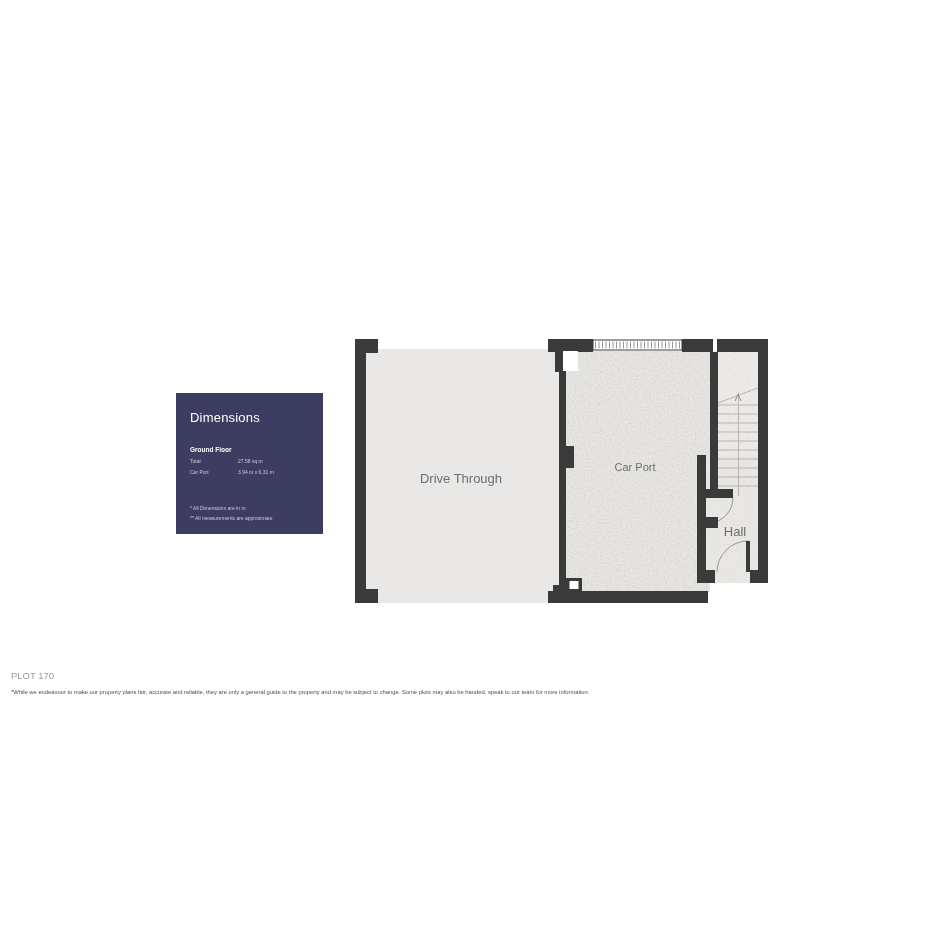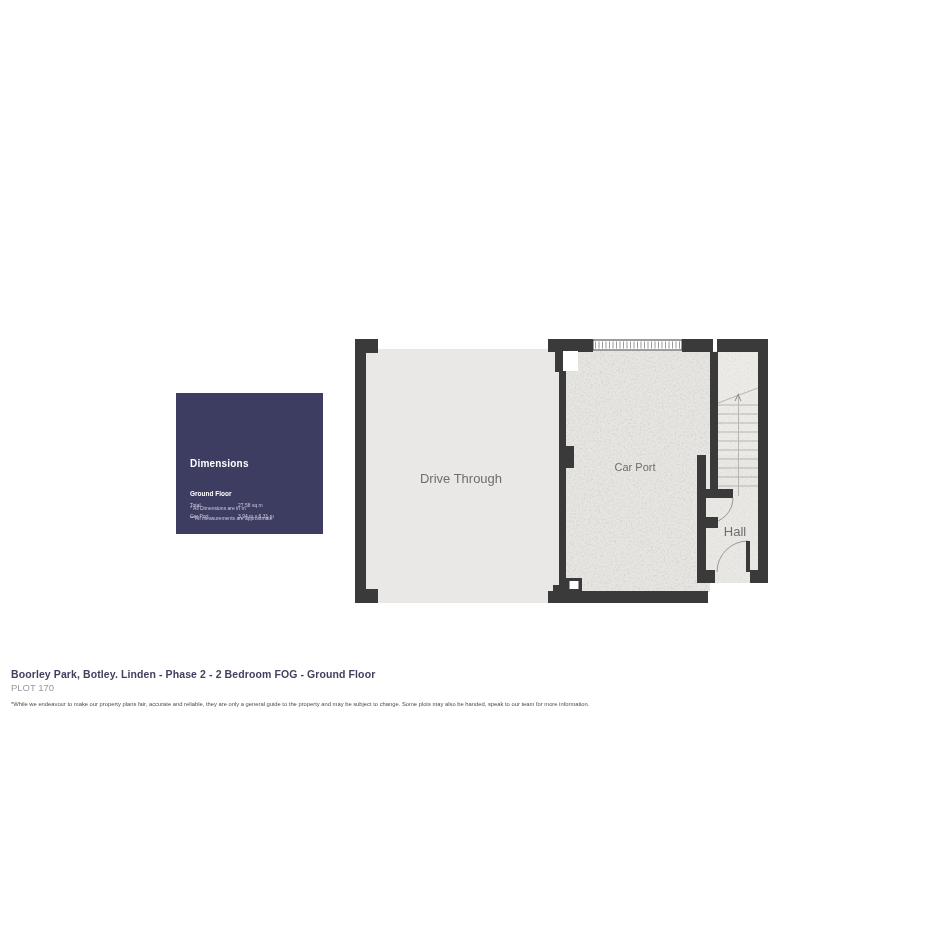--- a/index.html
+++ b/index.html
@@ -2,21 +2,21 @@
 <html><head>
 <meta charset="utf-8">
 <style>
   html,body{margin:0;padding:0;background:#ffffff;}
   body{font-family:"Liberation Sans","DejaVu Sans",sans-serif;}
   .page{position:relative;width:945px;height:945px;background:#ffffff;overflow:hidden;}
 
   
   .dim-panel{position:absolute;left:176px;top:393px;width:147px;height:141px;
     background:#3d3c61;color:#ffffff;box-sizing:border-box;padding:17px 12px 10px 14px;}
-  .dim-title{font-size:10px;font-weight:bold;letter-spacing:.2px;margin-top:48px;}
+  .dim-title{font-size:13px;font-weight:normal;letter-spacing:.2px;}
   .dim-section{font-size:6.5px;font-weight:bold;margin-top:21px;}
   .dim-row{display:flex;font-size:5px;color:#cccbdf;margin-top:5px;}
   .dim-row .lbl{width:48px;}
   .dim-notes{position:absolute;left:14px;bottom:11px;font-size:5px;color:#cccbdf;line-height:10px;}
 
   
   .plan{position:absolute;left:355px;top:339px;width:413px;height:264px;}
   .plan svg{position:absolute;left:0;top:0;}
   .room-label{position:absolute;color:#6e6e6e;text-align:center;}
   .lab-drive{left:46px;top:132px;width:120px;font-size:13px;}
@@ -117,18 +117,17 @@
       <rect x="238" y="1" width="89" height="10" fill="#ffffff" stroke="#3a3a3a" stroke-width="1"></rect>
       <line x1="240" y1="6" x2="326" y2="6" stroke="#9a9a9a" stroke-width="7" stroke-dasharray="1,2.5"></line>
     </svg>
 
     <div class="room-label lab-drive">Drive Through</div>
     <div class="room-label lab-carport">Car Port</div>
     <div class="room-label lab-hall">Hall</div>
   </div>
 
   <div class="caption">
-    <div class="cap-title">Boorley Park, Botley. Linden - Phase 2 - 2 Bedroom FOG - Ground Floor</div>
     <div class="cap-plot">PLOT 170</div>
     <div class="cap-disclaimer">*While we endeavour to make our property plans fair, accurate and reliable, they are only a general guide to the property and may be subject to change. Some plots may also be handed, speak to our team for more information.</div>
   </div>
 
 </div>
 
 </body></html>

